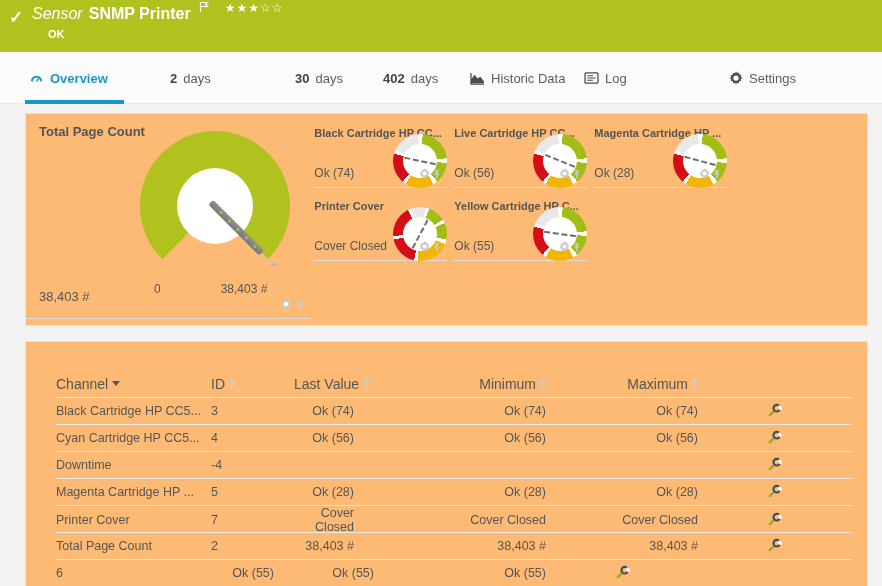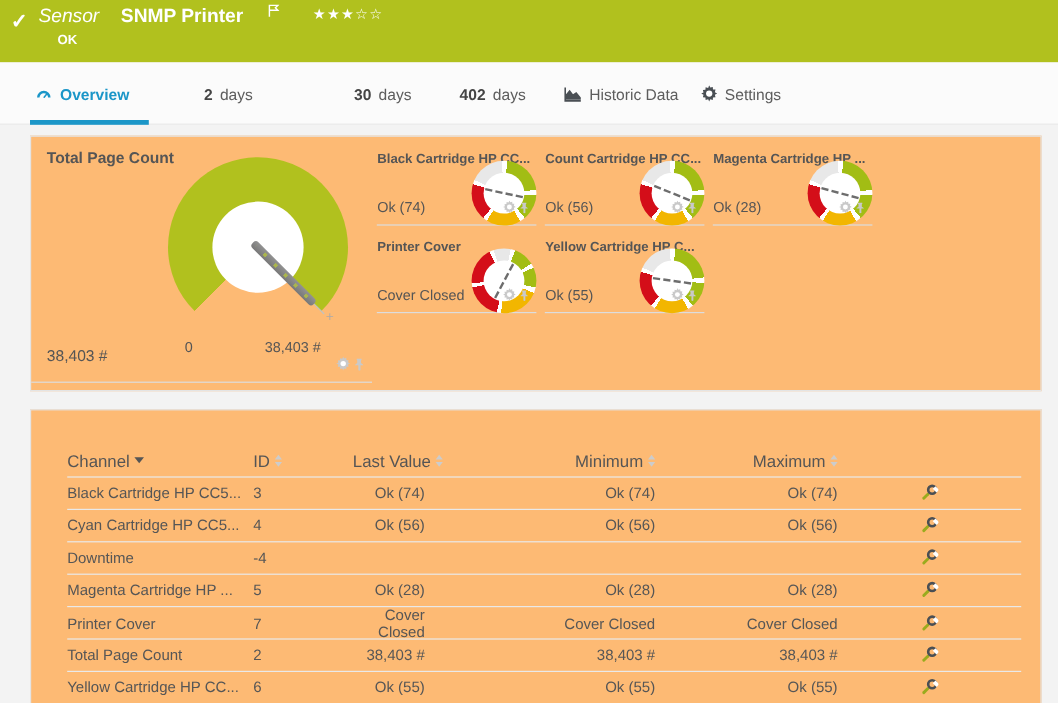--- a/index.html
+++ b/index.html
@@ -6,21 +6,21 @@
     --brand:#b1c11e; --blue:#1b96c8; --gr:#d40e19; --gy:#f2b600; --gg:#a2bd14;
     --txt:#565656; --line:#e9e9e9;
   }
   *{box-sizing:border-box;margin:0;padding:0}
   html,body{width:882px;height:586px;overflow:hidden}
   body{font-family:"Liberation Sans",sans-serif;background:#f3f3f3;color:var(--txt);position:relative}
 
   
   .app-header{height:52px;background:var(--brand);position:relative;color:#fff}
   .hdr-check{position:absolute;left:9px;top:7px;font-size:17px;font-weight:bold}
-  .hdr-line{position:absolute;left:32px;top:5px;display:flex;align-items:center;gap:18px}
+  .hdr-line{position:absolute;left:32px;top:5px;display:flex;align-items:flex-start;gap:6px}
   .hdr-kind{font-style:italic;font-size:16px}
   .hdr-title{font-size:16px;font-weight:bold}
   .hdr-flag{margin-left:2px;margin-top:-6px}
   .hdr-stars{font-size:12px;letter-spacing:1px;margin-left:10px;margin-top:-4px}
   .hdr-status{position:absolute;left:48px;top:28px;font-size:11px;font-weight:bold}
 
   
   .tabbar{height:52px;background:#fbfbfb;position:relative;border-bottom:1px solid var(--line)}
   .tab{position:absolute;top:0;height:52px;display:flex;align-items:center;gap:6px;font-size:13px;color:#5d5d5d;cursor:pointer;padding:0 2px}
   .tab .t-icon{display:flex;align-items:center;color:#4a4f54}
@@ -145,20 +145,30 @@
         <svg width="15" height="13" viewBox="0 0 16 14">
           <path d="M1 12V8l4-5 3 4 3-2 4 5v2z" fill="currentColor"></path>
           <path d="M1 1v12h14" stroke="currentColor" stroke-width="1.4" fill="none"></path>
         </svg>
       </span>
 
     <span class="t-label">Historic Data</span>
   </div>
     <div class="tab">
     <span class="t-icon">
+        <svg width="15" height="12" viewBox="0 0 16 13">
+          <rect x="1" y="1" width="14" height="11" rx="1" fill="none" stroke="currentColor" stroke-width="1.4"></rect>
+          <path d="M3.5 4h6M3.5 6.5h9M3.5 9h6" stroke="currentColor" stroke-width="1.2"></path>
+        </svg>
+      </span>
+
+    <span class="t-label">Log</span>
+  </div>
+    <div class="tab">
+    <span class="t-icon">
         <svg width="14" height="14" viewBox="0 0 16 16">
           <path fill="currentColor" d="M8 0l1 2.2 2.4-.6.2 2.4 2.4.2-.6 2.4L15.6 8l-2.2 1 .6 2.4-2.4.2-.2 2.4-2.4-.6L8 15.6l-1-2.2-2.4.6-.2-2.4-2.4-.2.6-2.4L.4 8l2.2-1-.6-2.4 2.4-.2.2-2.4 2.4.6z"></path>
           <circle cx="8" cy="8" r="3" fill="#fff"></circle>
         </svg>
       </span>
 
     <span class="t-label">Settings</span>
   </div>
   </div>
 
@@ -207,21 +217,21 @@
               </svg>
         </span>
         <span>
           <svg width="8" height="10" viewBox="0 0 10 12">
                 <path fill="currentColor" d="M3 1h4v1l-.5.5V5l2 1.5V7H6v4.5L5 12l-1-.5V7H1v-.5L3 5V2.5L2.5 2V1z"></path>
               </svg>
         </span>
       </div>
     </div>
         <div class="tile">
-      <div class="tile-title">Count Cartridge HP CC...</div>
+      <div class="tile-title">Live Cartridge HP CC...</div>
       <div class="mini-gauge g-cartridge">
         <div class="mini-needle" style="--nd: 22deg;"></div>
       </div>
       <div class="tile-value">Ok (56)</div>
       <div class="tile-icons">
         <span>
           <svg width="11" height="11" viewBox="0 0 16 16">
                 <path fill="currentColor" d="M8 0l1 2.2 2.4-.6.2 2.4 2.4.2-.6 2.4L15.6 8l-2.2 1 .6 2.4-2.4.2-.2 2.4-2.4-.6L8 15.6l-1-2.2-2.4.6-.2-2.4-2.4-.2.6-2.4L.4 8l2.2-1-.6-2.4 2.4-.2.2-2.4 2.4.6z"></path>
                 <circle cx="8" cy="8" r="3" fill="#fff"></circle>
               </svg>
@@ -416,21 +426,20 @@
       <span class="c-max">38,403 #</span>
       <span class="c-edit"><span class="wrench">
         <svg width="14" height="14" viewBox="0 0 14 14">
                   <path d="M5.2 8.8L1.8 12.2" stroke="#9aab1e" stroke-width="2.4" stroke-linecap="round"></path>
                   <circle cx="8.8" cy="5.2" r="3.3" fill="none" stroke="#4a4f54" stroke-width="2.2"></circle>
                   <rect x="9.8" y="3.2" width="4.4" height="3.2" fill="#fff" transform="rotate(45 12 4.8)"></rect>
                 </svg>
       </span></span>
     </div>
           <div class="trow">
-      <span class="c-channel link">Yellow Cartridge HP CC...</span>
       <span class="c-id">6</span>
       <span class="c-last">Ok (55)</span>
       <span class="c-min">Ok (55)</span>
       <span class="c-max">Ok (55)</span>
       <span class="c-edit"><span class="wrench">
         <svg width="14" height="14" viewBox="0 0 14 14">
                   <path d="M5.2 8.8L1.8 12.2" stroke="#9aab1e" stroke-width="2.4" stroke-linecap="round"></path>
                   <circle cx="8.8" cy="5.2" r="3.3" fill="none" stroke="#4a4f54" stroke-width="2.2"></circle>
                   <rect x="9.8" y="3.2" width="4.4" height="3.2" fill="#fff" transform="rotate(45 12 4.8)"></rect>
                 </svg>

